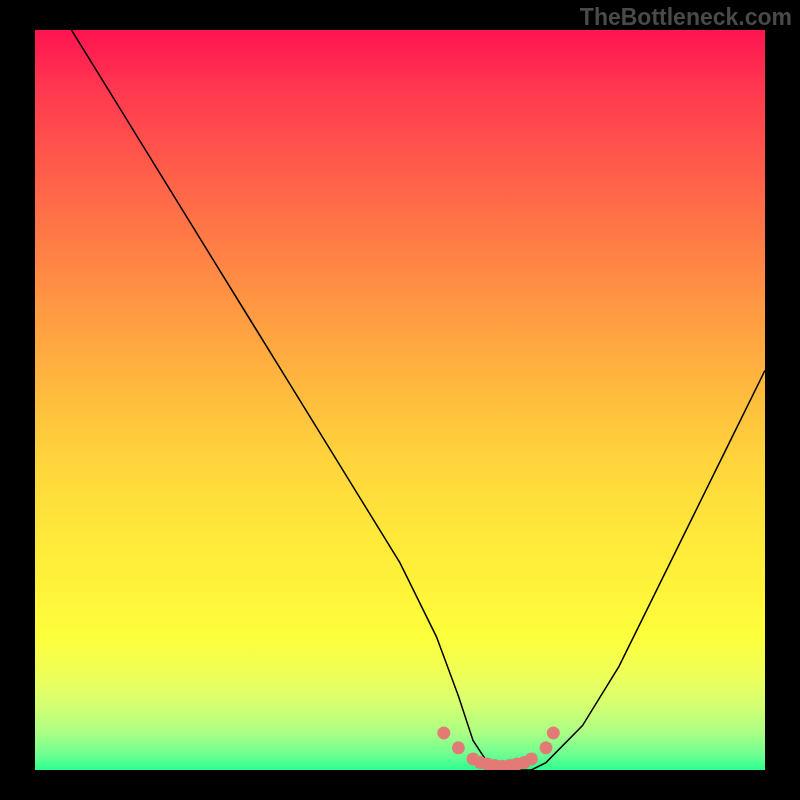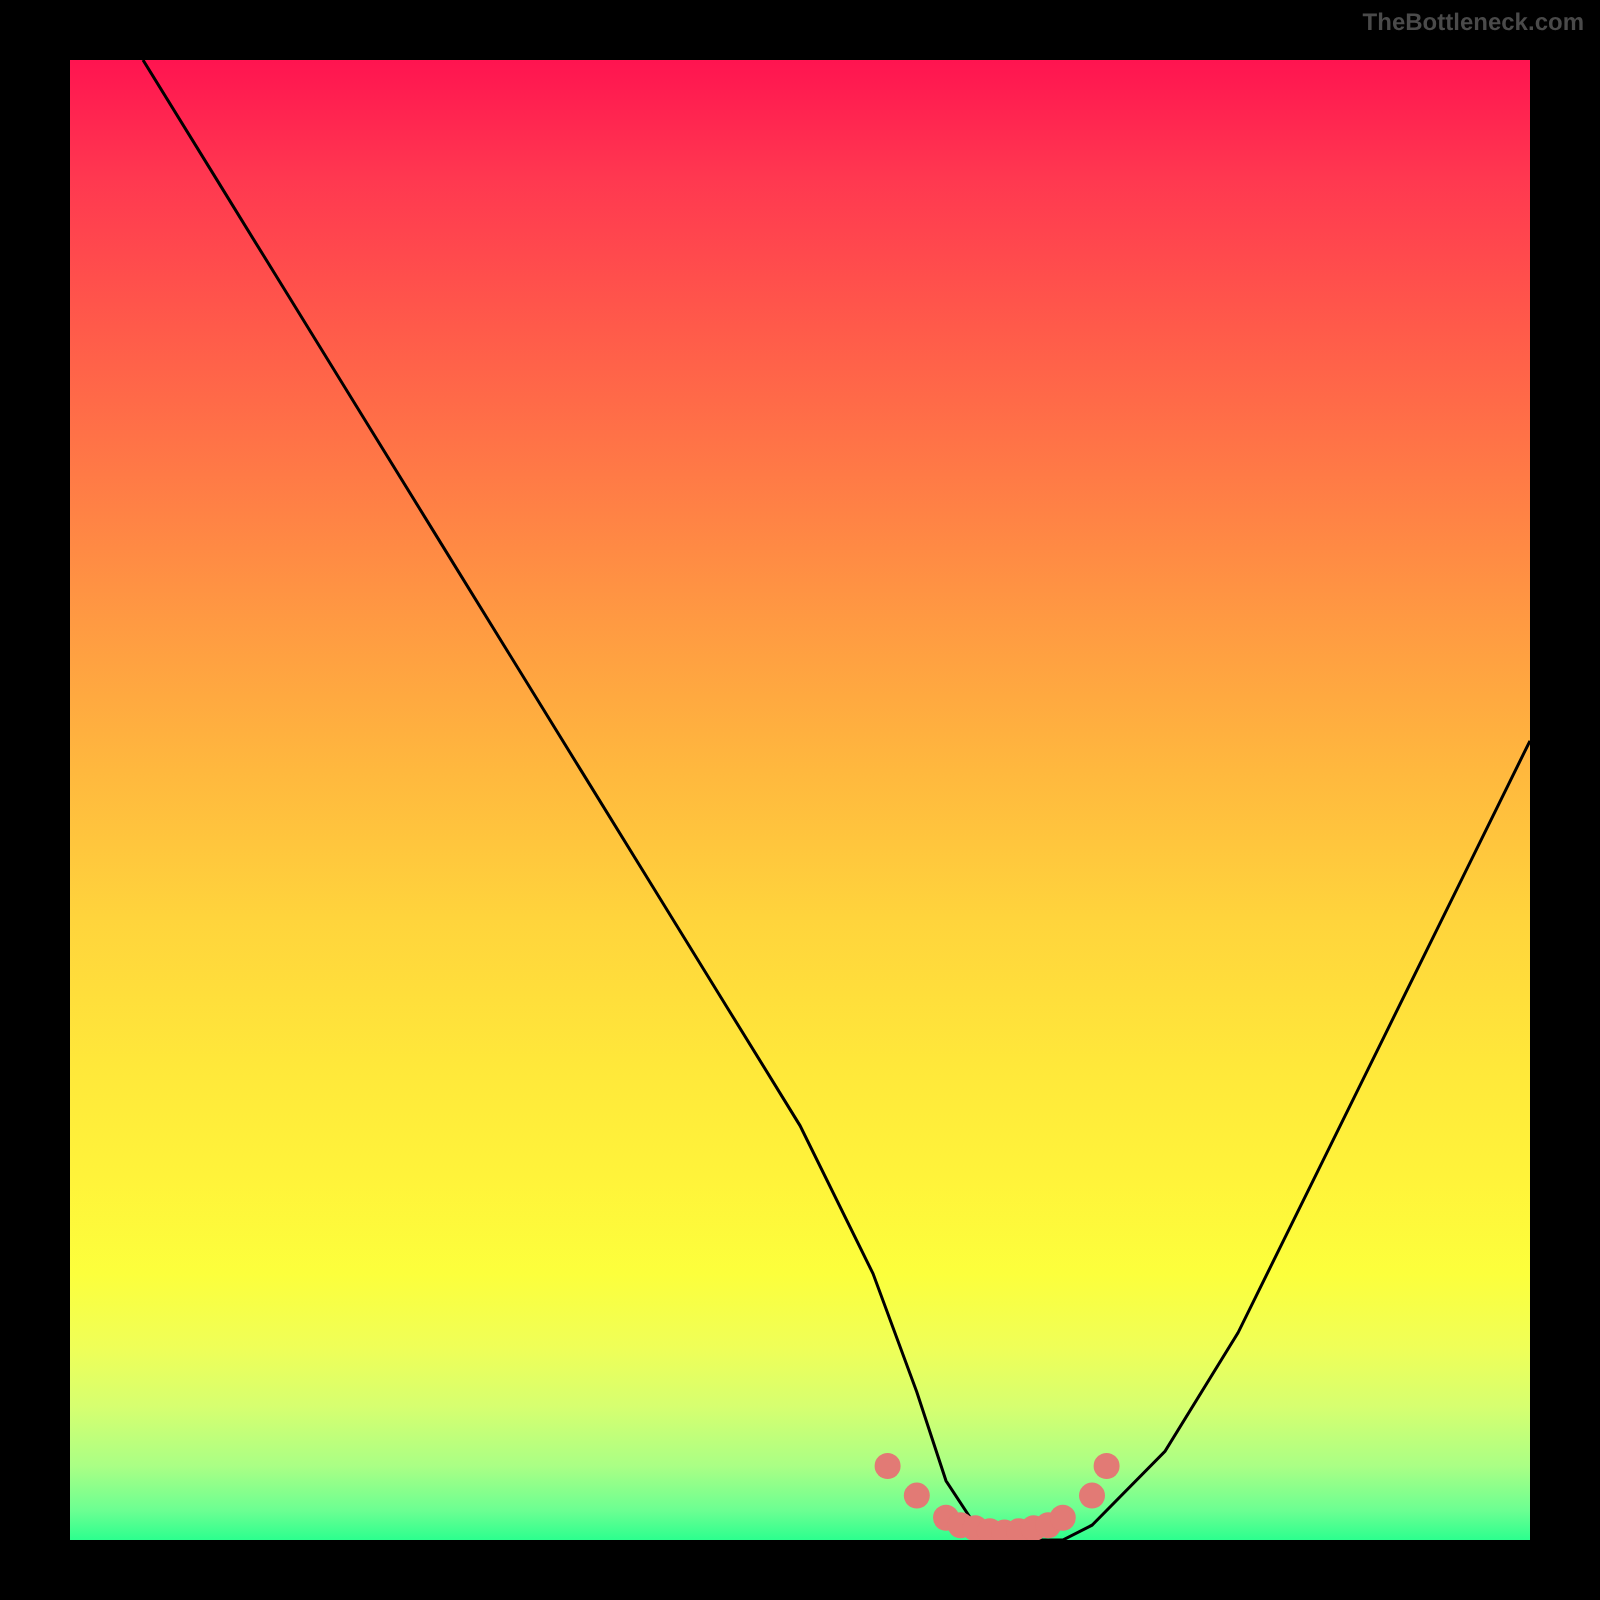--- a/index.html
+++ b/index.html
@@ -9,21 +9,21 @@
     height: 800px;
     background: #000;
     position: relative;
     font-family: Arial, sans-serif;
   }
   .watermark {
     position: absolute;
     top: 4px;
     right: 8px;
     color: #4a4a4a;
-    font-size: 12px;
+    font-size: 23px;
     font-weight: bold;
     z-index: 10;
   }
   .plot-area {
     position: absolute;
     left: 35px;
     top: 30px;
     width: 730px;
     height: 740px;
     background: linear-gradient(to bottom,

